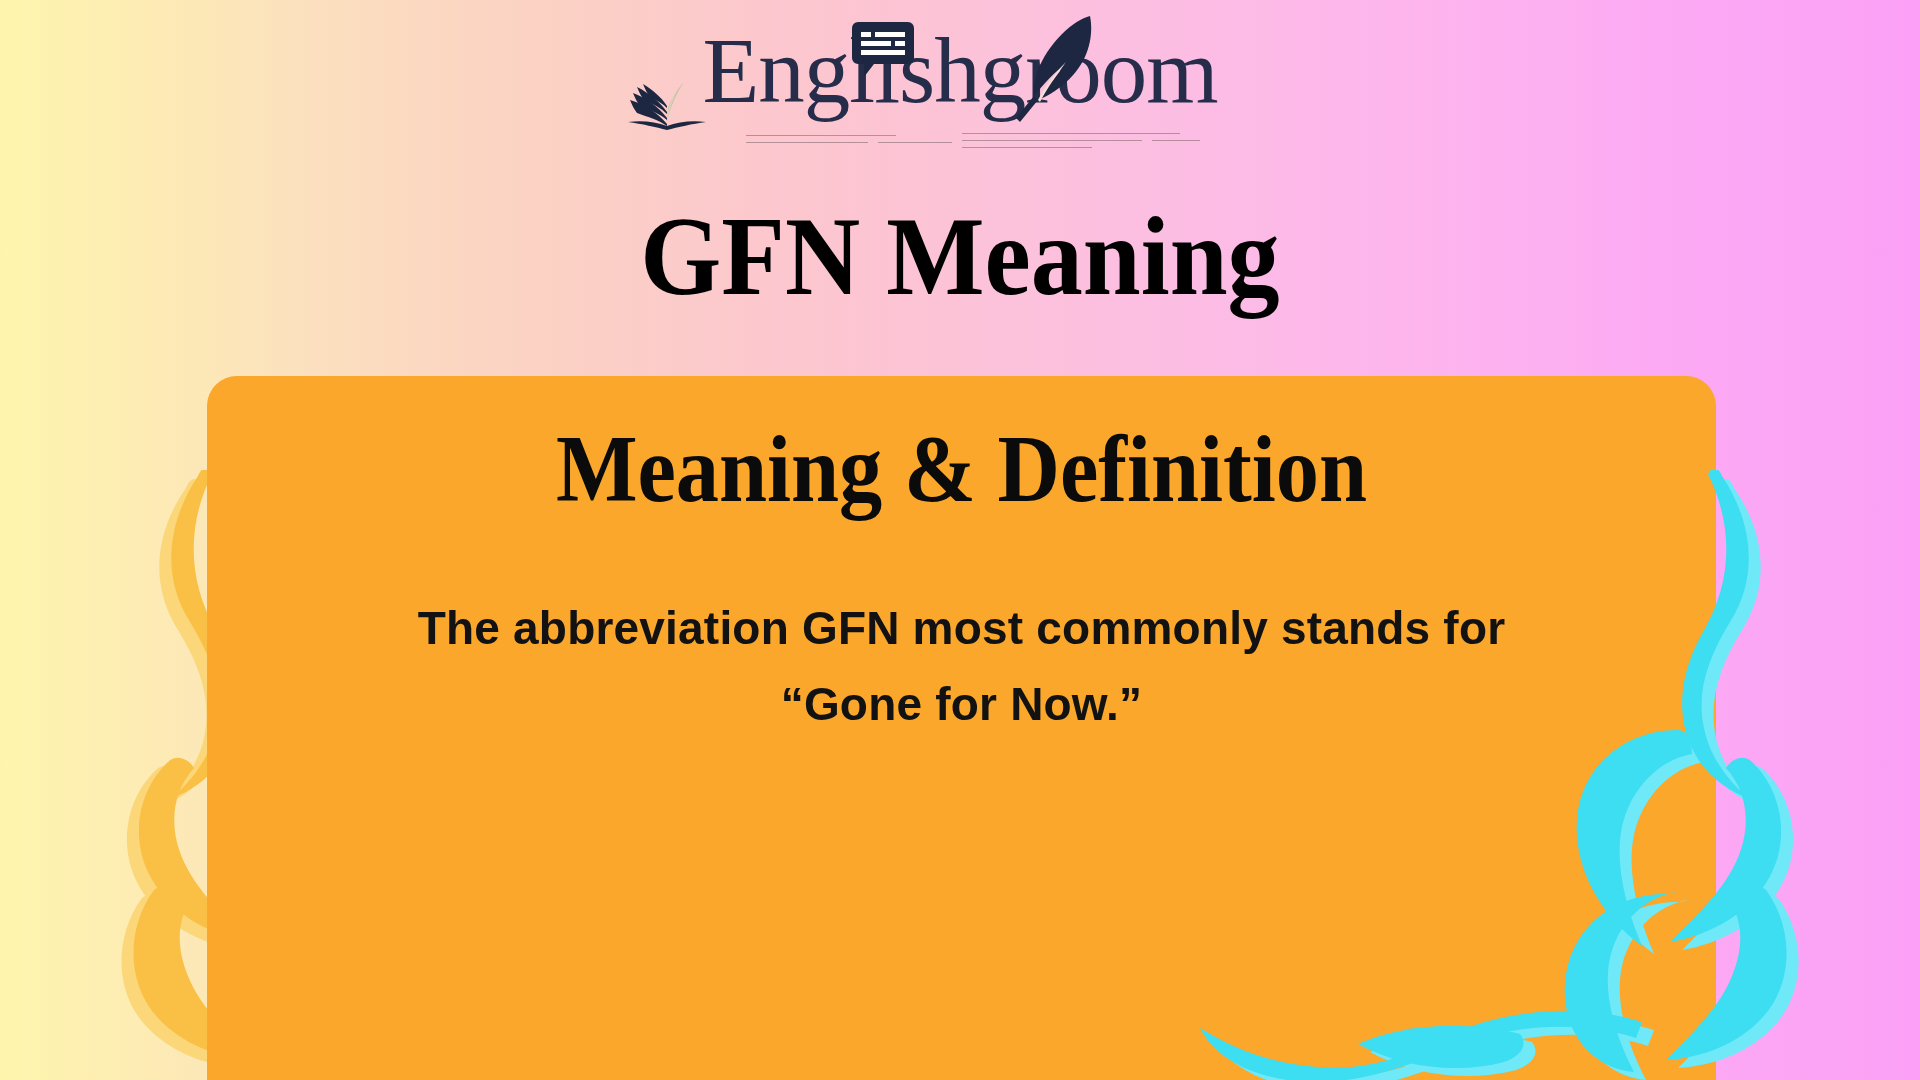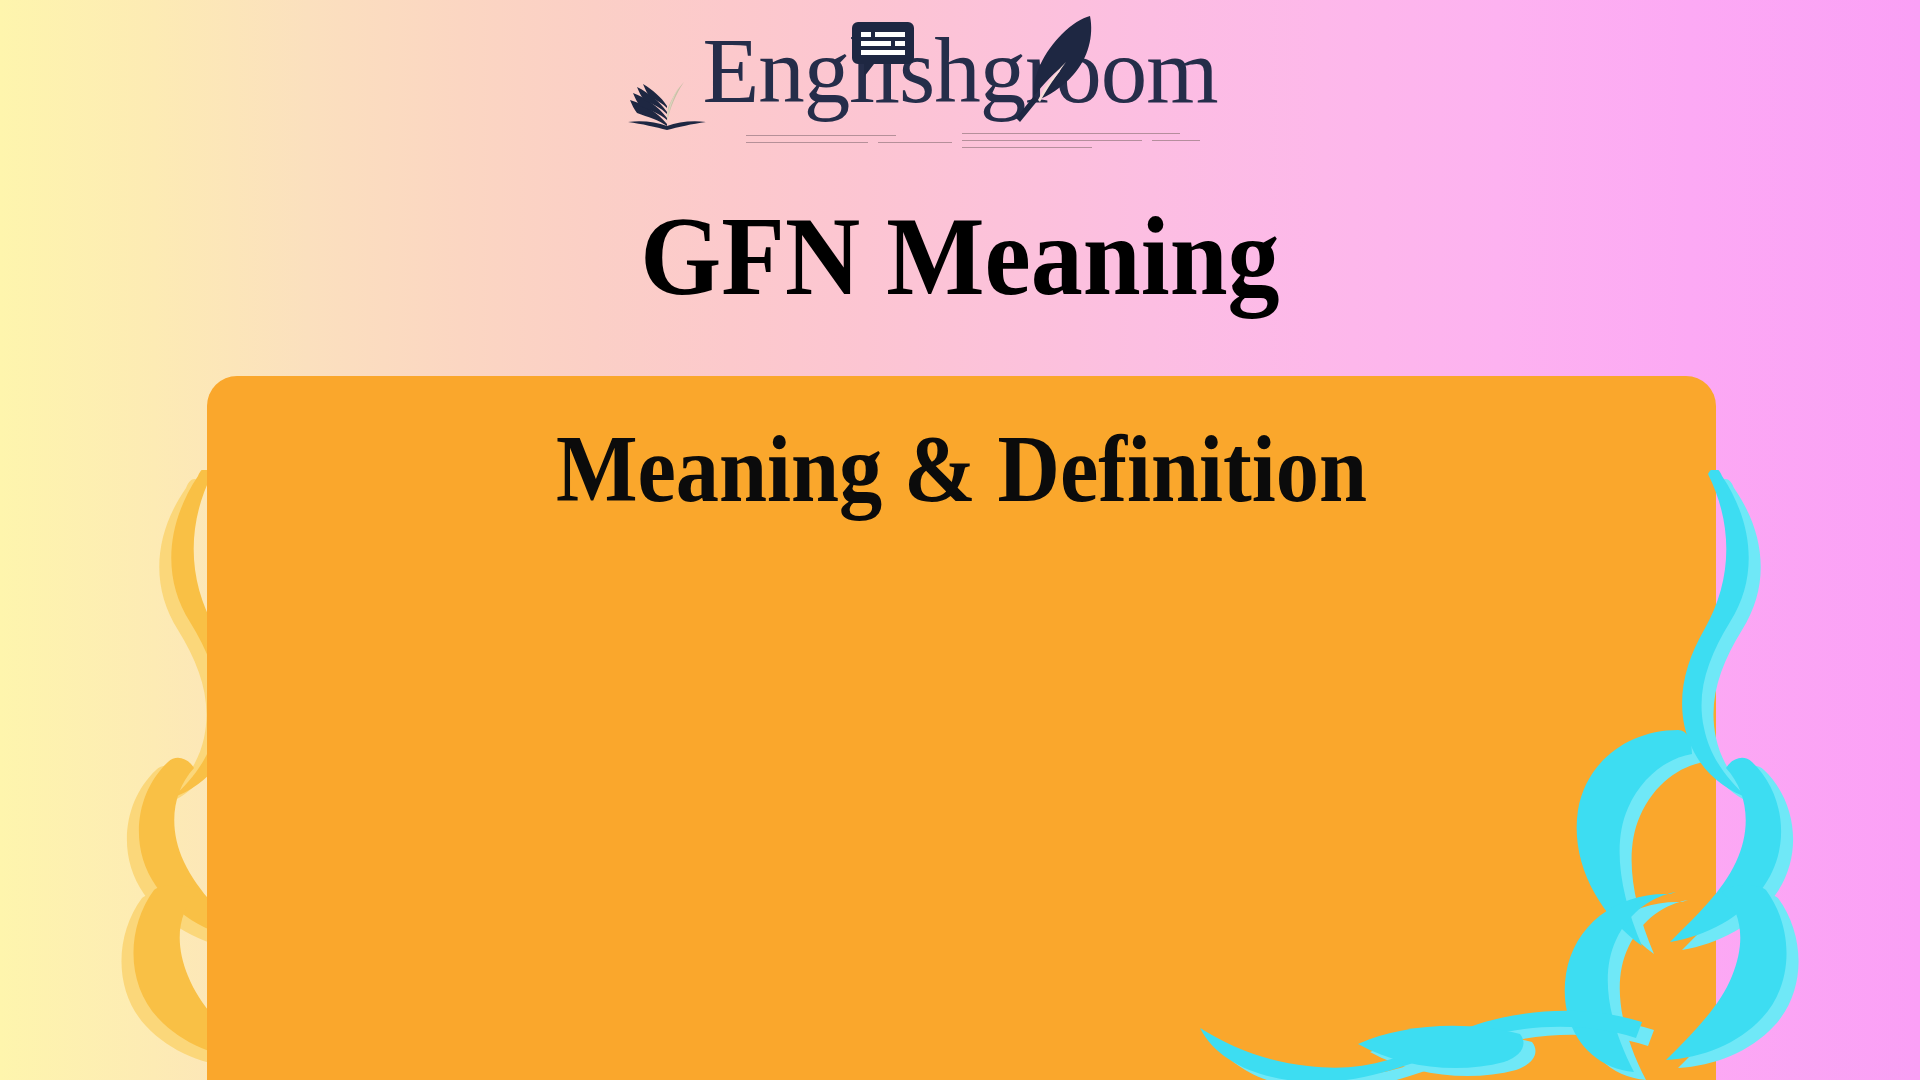--- a/index.html
+++ b/index.html
@@ -232,20 +232,21 @@
       <path d="M122 260 C172 260 214 292 222 340 C230 392 202 444 158 476 C180 424 188 374 172 338 C158 306 132 288 108 284 C108 272 112 260 122 260 Z"></path>
       <path d="M34 420 C6 458 6 514 38 548 C62 574 98 588 134 590 C106 562 80 536 68 506 C54 472 58 442 78 422 C70 414 44 412 34 420 Z"></path>
       <path d="M130 424 C182 422 226 454 234 504 C242 556 212 598 166 602 C192 552 200 504 184 470 C170 440 146 426 124 422 Z"></path>
       <path d="M158 552 C222 532 298 540 352 566 C406 592 442 602 492 596 C532 592 568 578 600 558 C582 594 534 612 484 612 C422 612 372 586 318 568 C274 554 212 552 164 568 Z"></path>
       <path d="M280 564 C334 550 398 554 442 574 C398 598 342 604 296 592 C278 586 272 574 280 564 Z"></path>
     </g>
   </svg>
 
   <div id="definition-card">
     <div id="card-heading">Meaning &amp; Definition</div>
+    <div id="card-body">The abbreviation GFN most commonly stands for “Gone for Now.”</div>
   </div>
 
   <svg class="flourish" id="flourish-right" viewBox="0 0 640 610">
     <g fill="#6FE8F7">
       <path d="M66 18 C34 64 30 116 58 160 C80 196 92 230 84 268 C78 296 60 318 40 336 C62 330 84 312 96 286 C114 248 106 208 84 170 C56 122 54 66 80 14 C76 6 70 8 66 18 Z"></path>
       <path d="M36 300 C4 330 -4 384 24 424 C46 456 82 474 118 480 C92 454 66 430 52 400 C36 366 40 330 62 306 C56 296 44 292 36 300 Z"></path>
       <path d="M110 268 C160 268 202 300 210 348 C218 400 190 452 146 484 C168 432 176 382 160 346 C146 314 120 296 96 292 C96 280 100 268 110 268 Z"></path>
       <path d="M22 428 C-6 466 -6 522 26 556 C50 582 86 596 122 598 C94 570 68 544 56 514 C42 480 46 450 66 430 C58 422 32 420 22 428 Z"></path>
       <path d="M118 432 C170 430 214 462 222 512 C230 564 200 606 154 610 C180 560 188 512 172 478 C158 448 134 434 112 430 Z"></path>
       <path d="M146 560 C210 540 286 548 340 574 C394 600 430 610 480 604 C520 600 556 586 588 566 C570 602 522 620 472 620 C410 620 360 594 306 576 C262 562 200 560 152 576 Z"></path>

